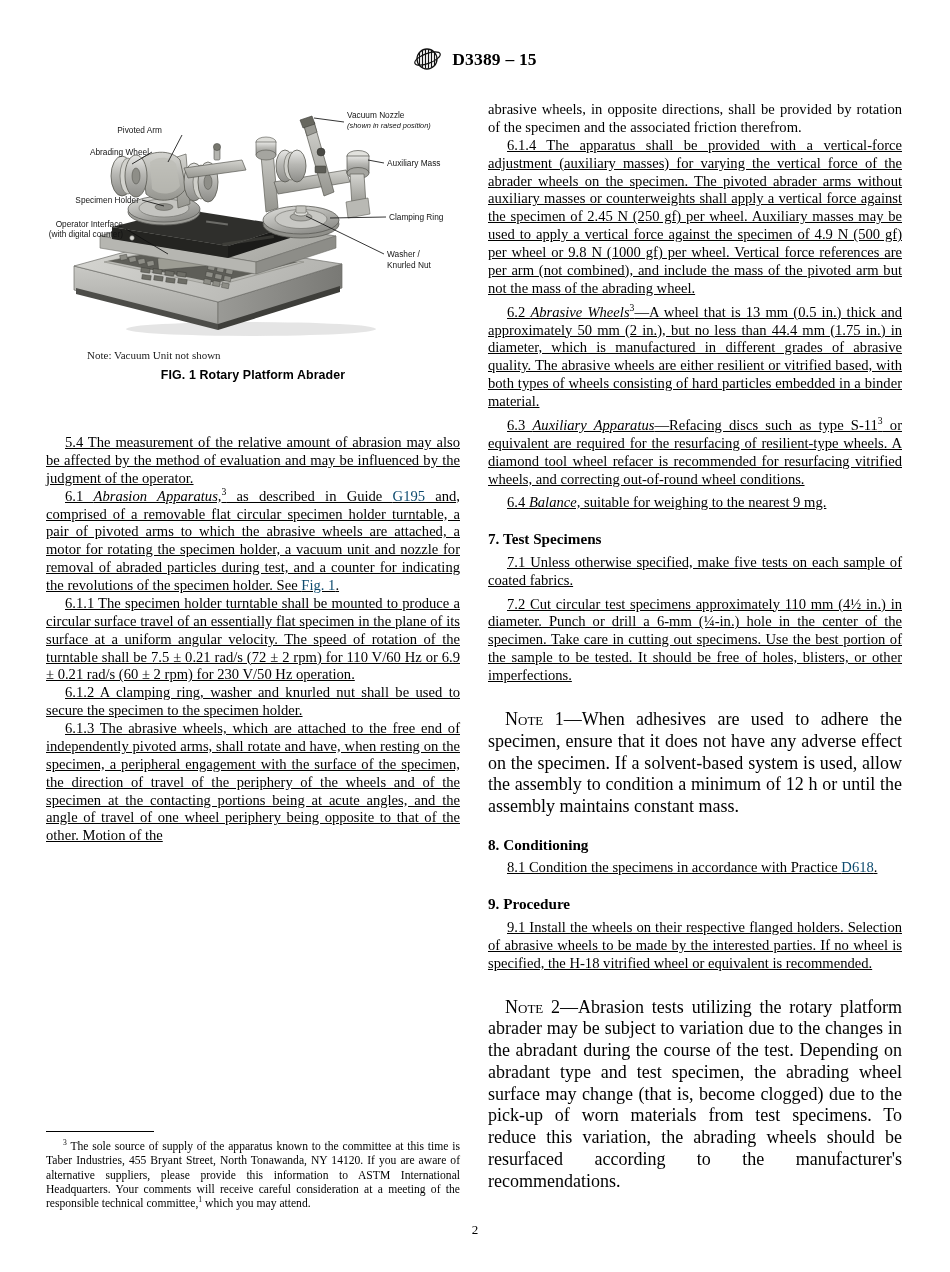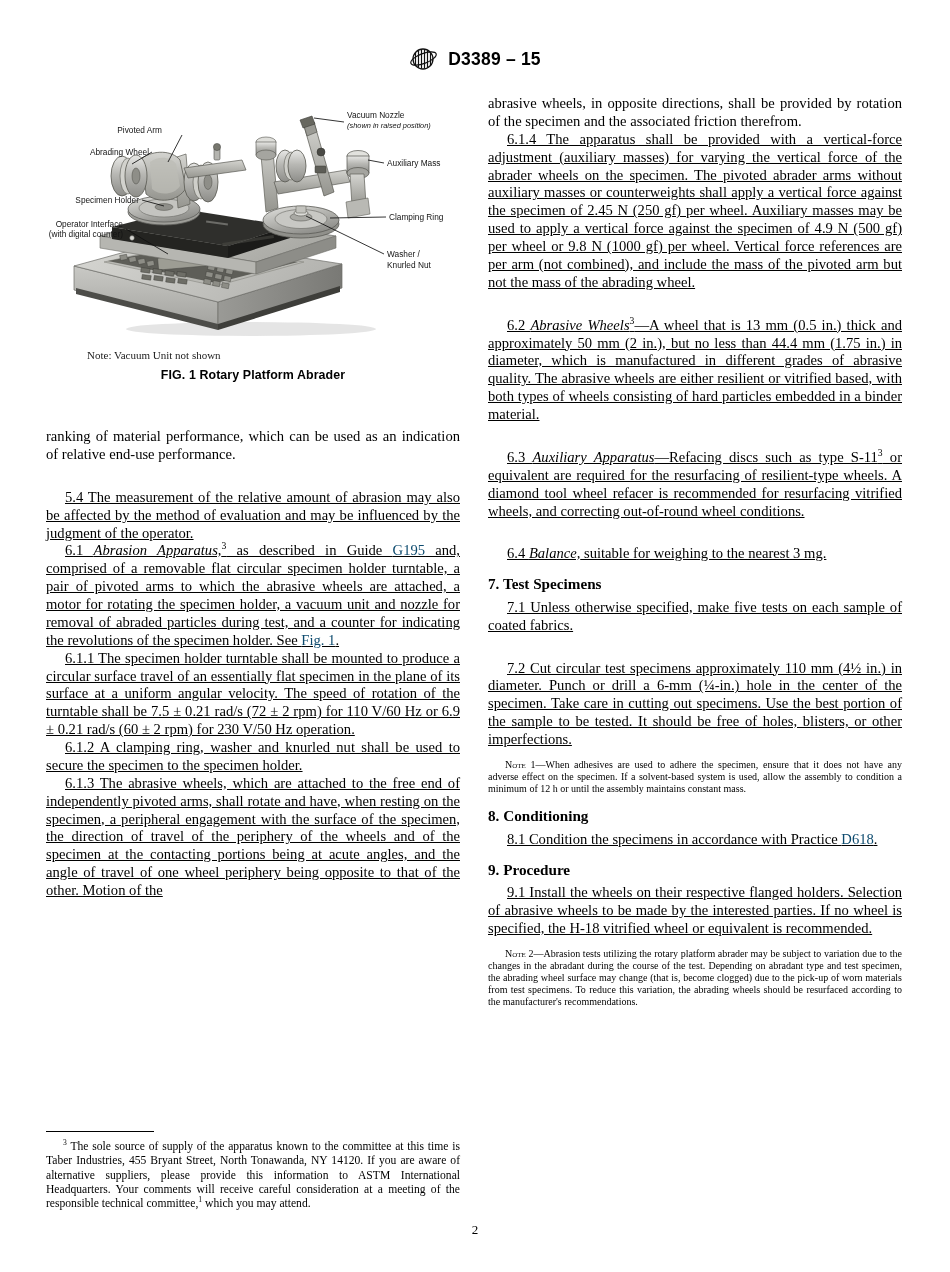--- a/index.html
+++ b/index.html
@@ -27,76 +27,76 @@
     justify-content: center;
     align-items: center;
     gap: 9px;
   }
   .astm-logo {
     width: 30px;
     height: 30px;
     display: block;
   }
   .doc-designation {
-    font-family: Liberation Sans, sans-serif;
+    font-family: Liberation Serif, serif;
     font-weight: bold;
     font-size: 17.5px;
     letter-spacing: 0.2px;
   }
 
   
   .col {
     position: absolute;
-    top: 95px;
+    top: 101px;
     width: 414px;
     font-size: 14.6px;
     line-height: 1.225;
     text-align: justify;
     text-justify: inter-word;
     hyphens: manual;
   }
   .col-left  { left: 46px; }
   .col-right { left: 488px; }
 
   p {
     margin: 0;
   }
   p.ind {
     text-indent: 19px;
     text-decoration: underline;
   }
   p.gap {
-    margin-top: 25px;
+    margin-top: 6px;
   }
 
   h3.section-head {
     font-family: "Liberation Serif", serif;
     font-weight: bold;
     font-size: 15.2px;
-    margin: 12px 0 5px 0;
+    margin: 18px 0 5px 0;
     text-align: left;
   }
 
   .it { font-style: italic; }
   .lnk { color: #0c4a6e; }
   sup {
     font-size: 0.66em;
     vertical-align: super;
     line-height: 0;
   }
 
   
   .notelabel {
     font-variant: small-caps;
   }
   .note {
-    font-size: 10px;
+    font-size: 18px;
     line-height: 1.21;
     text-align: justify;
-    margin-top: 10px;
+    margin-top: 24px;
     text-indent: 17px;
   }
 
   
   .footnote-wrap {
     position: absolute;
     left: 46px;
     top: 1100px;
     width: 414px;
     margin-top: 31px;
@@ -377,21 +377,20 @@
       <text class="calloutText" x="343" y="124">Clamping Ring</text>
       <text class="calloutText" x="341" y="161">Washer /</text>
       <text class="calloutText" x="341" y="172">Knurled Nut</text>
     </svg>
   </div>
   <div class="fig-note">Note: Vacuum Unit not shown</div>
   <div class="fig-caption">FIG. 1 Rotary Platform Abrader</div>
 </div>
 
 <div class="col col-left" style="top: 428px;">
-  <p>ranking of material performance, which can be used as an indication of relative end-use performance.</p>
   <p class="ind gap">5.4 The measurement of the relative amount of abrasion may also be affected by the method of evaluation and may be influenced by the judgment of the operator.</p>
 
 
   <p class="ind"><span>6.1 </span><span class="it">Abrasion Apparatus,</span><sup>3</sup><span> as described in Guide </span><a class="lnk" href="#" style="text-decoration:none">G195</a><span> and, comprised of a removable flat circular specimen holder turntable, a pair of pivoted arms to which the abrasive wheels are attached, a motor for rotating the specimen holder, a vacuum unit and nozzle for removal of abraded particles during test, and a counter for indicating the revolutions of the specimen holder. See </span><a class="lnk" href="#" style="text-decoration:none">Fig. 1</a><span>.</span></p>
 
   <p class="ind">6.1.1 The specimen holder turntable shall be mounted to produce a circular surface travel of an essentially flat specimen in the plane of its surface at a uniform angular velocity. The speed of rotation of the turntable shall be 7.5 ± 0.21 rad/s (72 ± 2 rpm) for 110 V/60 Hz or 6.9 ± 0.21 rad/s (60 ± 2 rpm) for 230 V/50 Hz operation.</p>
   <p class="ind">6.1.2 A clamping ring, washer and knurled nut shall be used to secure the specimen to the specimen holder.</p>
   <p class="ind">6.1.3 The abrasive wheels, which are attached to the free end of independently pivoted arms, shall rotate and have, when resting on the specimen, a peripheral engagement with the surface of the specimen, the direction of travel of the periphery of the wheels and of the specimen at the contacting portions being at acute angles, and the angle of travel of one wheel periphery being opposite to that of the other. Motion of the</p>
 </div>
 
@@ -401,21 +400,21 @@
 </div>
 
 <div class="col col-right">
   <p>abrasive wheels, in opposite directions, shall be provided by rotation of the specimen and the associated friction therefrom.</p>
   <p class="ind">6.1.4 The apparatus shall be provided with a vertical-force adjustment (auxiliary masses) for varying the vertical force of the abrader wheels on the specimen. The pivoted abrader arms without auxiliary masses or counterweights shall apply a vertical force against the specimen of 2.45 N (250 gf) per wheel. Auxiliary masses may be used to apply a vertical force against the specimen of 4.9 N (500 gf) per wheel or 9.8 N (1000 gf) per wheel. Vertical force references are per arm (not combined), and include the mass of the pivoted arm but not the mass of the abrading wheel.</p>
 
   <p class="ind gap"><span>6.2 </span><span class="it">Abrasive Wheels</span><sup>3</sup><span>—A wheel that is 13 mm (0.5 in.) thick and approximately 50 mm (2 in.), but no less than 44.4 mm (1.75 in.) in diameter, which is manufactured in different grades of abrasive quality. The abrasive wheels are either resilient or vitrified based, with both types of wheels consisting of hard particles embedded in a binder material.</span></p>
 
   <p class="ind gap"><span>6.3 </span><span class="it">Auxiliary Apparatus</span><span>—Refacing discs such as type S-11</span><sup>3</sup><span> or equivalent are required for the resurfacing of resilient-type wheels. A diamond tool wheel refacer is recommended for resurfacing vitrified wheels, and correcting out-of-round wheel conditions.</span></p>
 
-  <p class="ind gap"><span>6.4 </span><span class="it">Balance,</span><span> suitable for weighing to the nearest 3 mg.</span></p>
+  <p class="ind gap"><span>6.4 </span><span class="it">Balance,</span><span> suitable for weighing to the nearest 9 mg.</span></p>
 
   <h3 class="section-head">7.  Test Specimens</h3>
   <p class="ind">7.1 Unless otherwise specified, make five tests on each sample of coated fabrics.</p>
   <p class="ind gap">7.2 Cut circular test specimens approximately 110 mm (4½ in.) in diameter. Punch or drill a 6-mm (¼-in.) hole in the center of the specimen. Take care in cutting out specimens. Use the best portion of the sample to be tested. It should be free of holes, blisters, or other imperfections.</p>
 
 
   <p class="note"><span class="notelabel">Note</span><span> 1—When adhesives are used to adhere the specimen, ensure that it does not have any adverse effect on the specimen. If a solvent-based system is used, allow the assembly to condition a minimum of 12 h or until the assembly maintains constant mass.</span></p>
 
   <h3 class="section-head">8.  Conditioning</h3>
   <p class="ind"><span>8.1 Condition the specimens in accordance with Practice </span><a class="lnk" href="#" style="text-decoration:none">D618</a><span>.</span></p>

